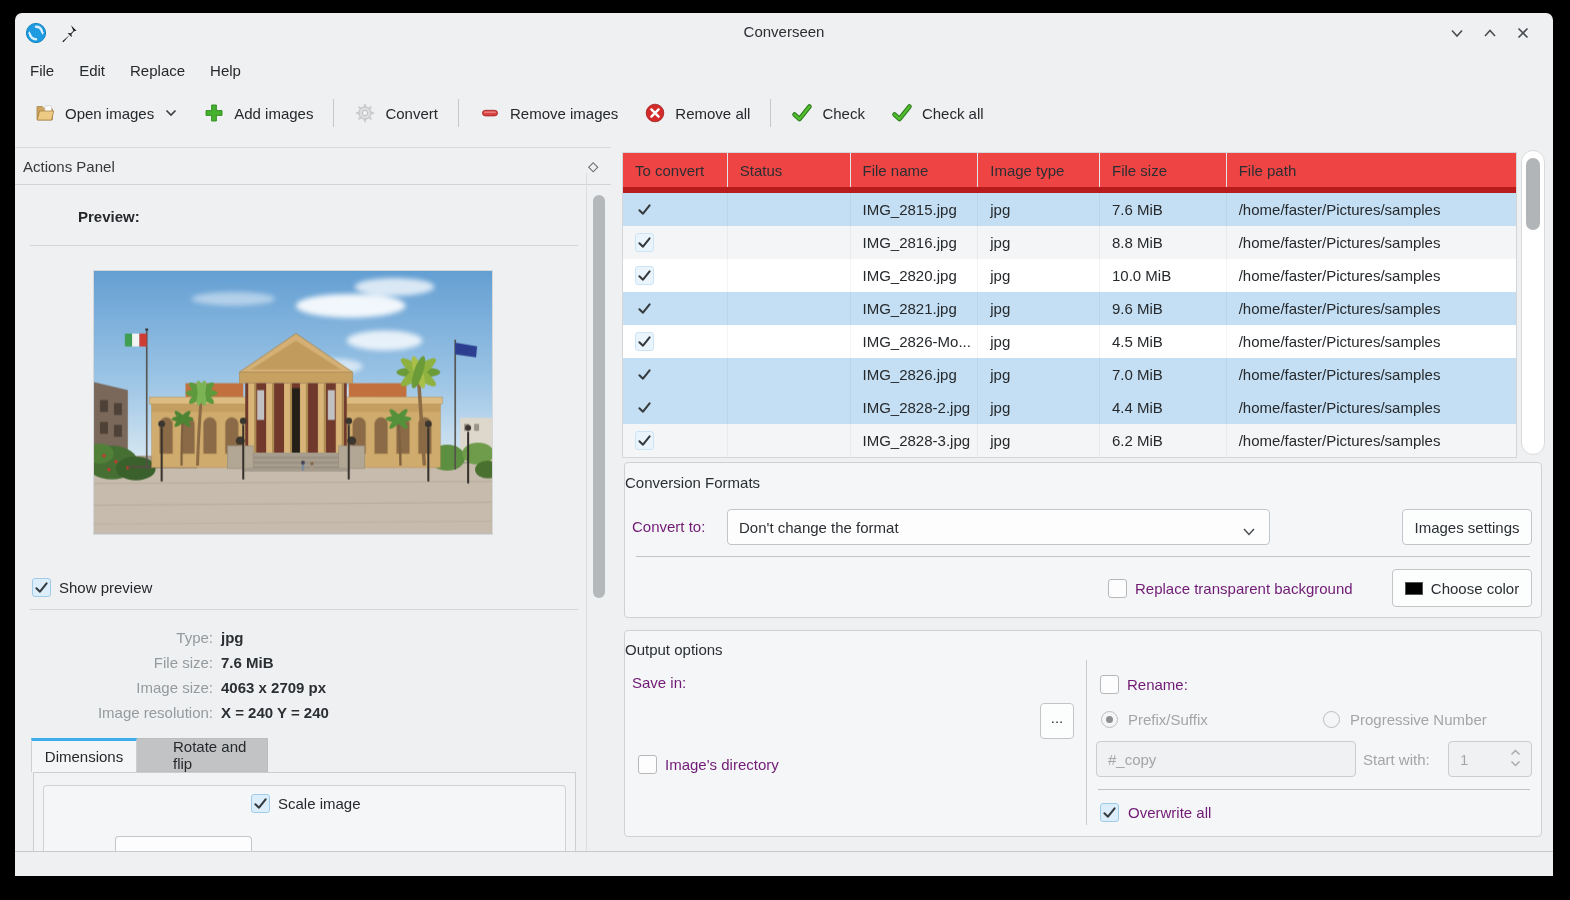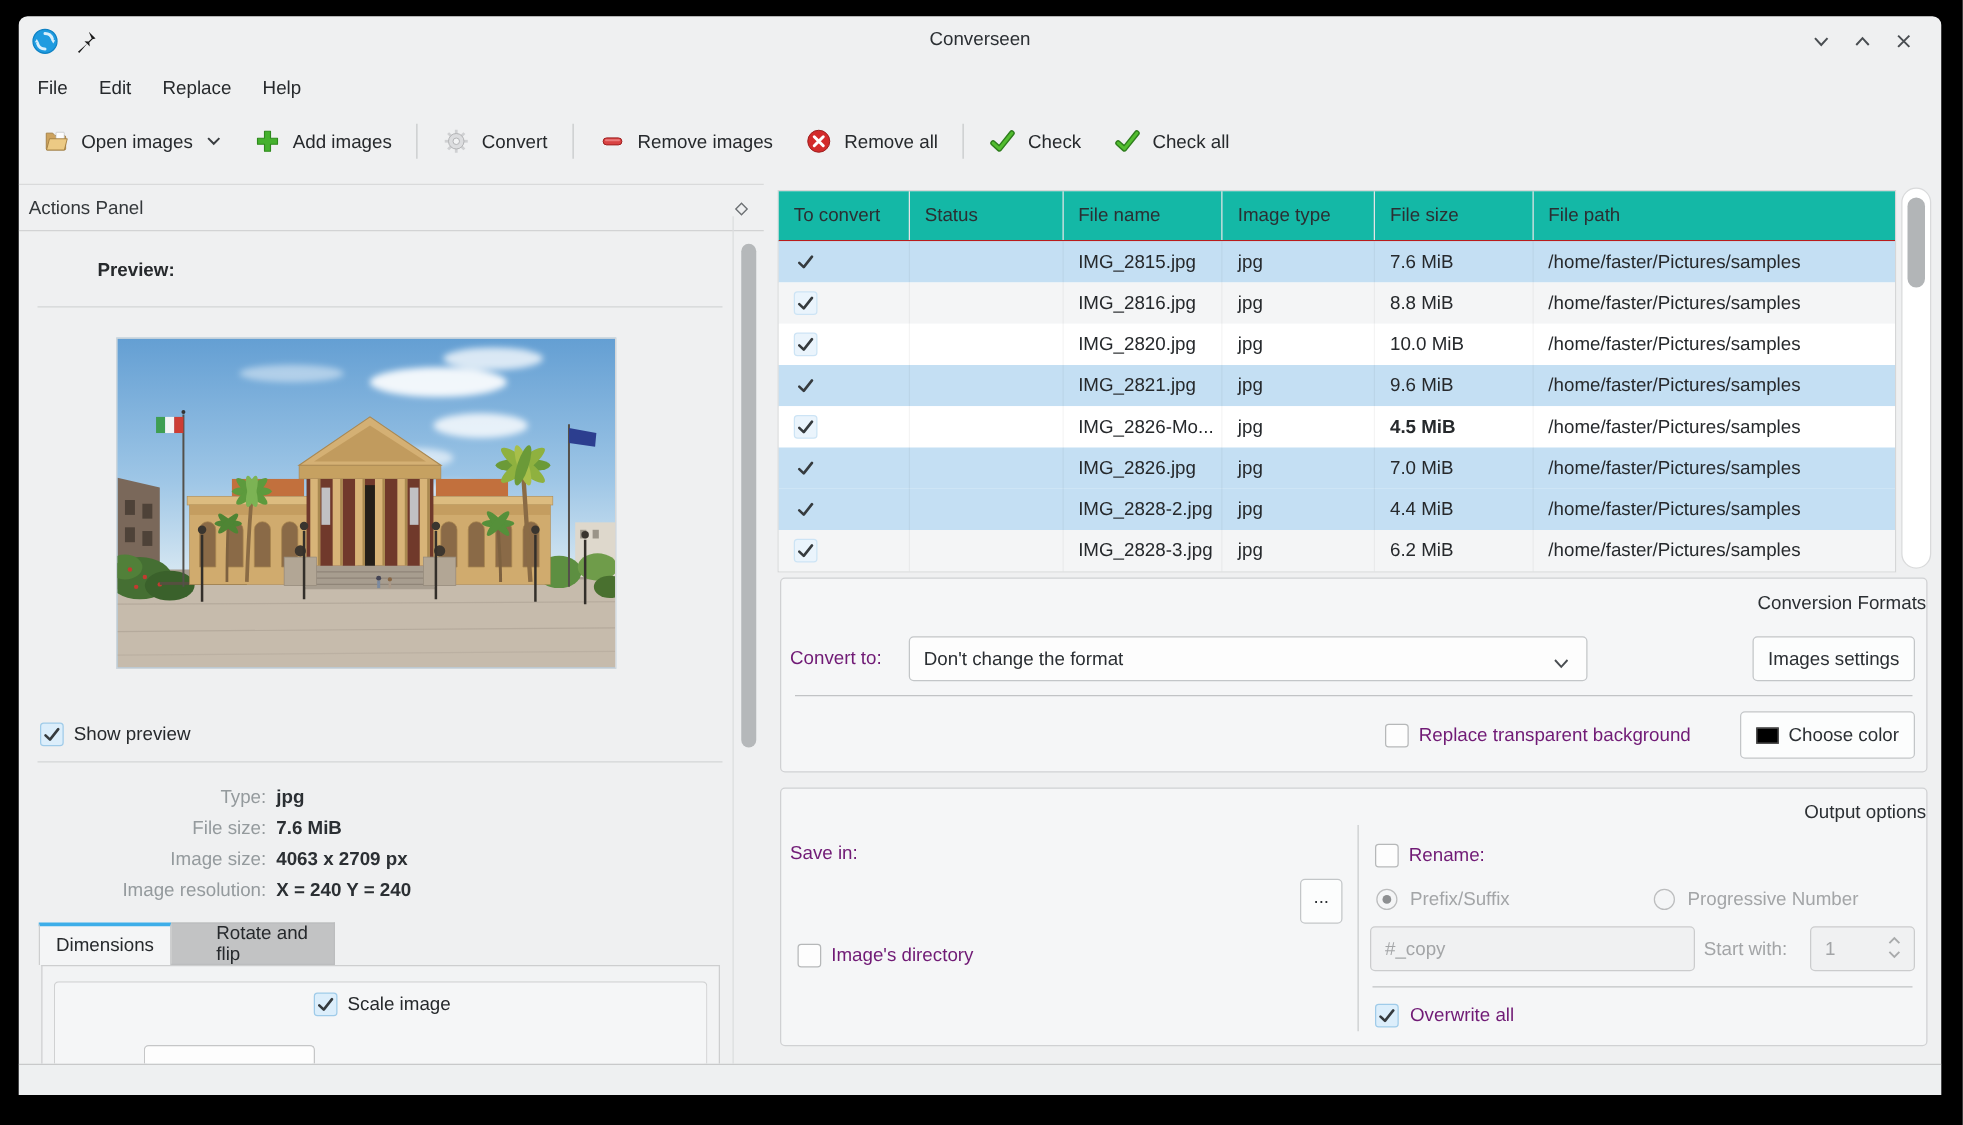--- a/index.html
+++ b/index.html
@@ -59,40 +59,40 @@
   .inner-group { position:absolute; left:28px; top:772px; width:523px; height:66px;
     border:1px solid #d0d1d2; border-radius:4px 4px 0 0; border-bottom:none; background:#f5f6f7; }
   .partial-input { position:absolute; left:100px; top:823px; width:137px; height:15px;
     background:#fdfdfd; border:1px solid #c5c6c7; border-bottom:none; border-radius:4px 4px 0 0; }
   .dock-scroll-thumb { position:absolute; left:578px; top:182px; width:12px; height:403px;
     background:#b5b8ba; border-radius:6px; }
   .dock-scroll-track { position:absolute; left:571px; top:160px; width:1px; height:678px; background:#dcddde; }
 
   
   .table { position:absolute; left:607px; top:139px; width:895px; border:1px solid #d5d6d7; background:#fff; }
-  .thead { display:flex; height:40px; background:#14b8a6; border-bottom:1px solid #b91c1c; }
+  .thead { display:flex; height:40px; background:#ef4444; border-bottom:6px solid #b91c1c; }
   .th { display:flex; align-items:center; padding-left:12px; border-right:1px solid #e3e4e5; color:#2b2f33; }
   .th:last-child { border-right:none; }
   .trow { display:flex; height:33px; background:#fff; }
   .trow.alt { background:#f4f5f6; }
   .trow.sel { background:#c4dff3; }
   .td { display:flex; align-items:center; padding-left:12px; border-right:1px solid rgba(0,0,0,0.045);
     white-space:nowrap; overflow:hidden; }
   .td:last-child { border-right:none; }
   .row-checkbox { width:19px; height:19px; border-radius:3px; border:1px solid transparent; }
   .trow:not(.sel) .row-checkbox { background:#eaf4fc; border-color:#cde4f5; }
   .row-checkbox svg { width:17px; height:17px; display:block; }
   .tscroll { position:absolute; left:1506px; top:137px; width:24px; height:305px;
     border:1px solid #d9dadb; border-radius:12px; background:#fff; }
   .tscroll-thumb { position:absolute; left:1511px; top:145px; width:14px; height:72px;
     background:#b2b5b7; border-radius:7px; }
 
   
   .group { position:absolute; border:1px solid #d0d1d3; border-radius:4px; background:#f5f6f7; }
-  .group-title { position:absolute; left:0; right:0; text-align:right; color:#2b2f33; }
+  .group-title { position:absolute; left:0; right:0; text-align:left; color:#2b2f33; }
   .gbtn { position:absolute; background:#fcfdfd; border:1px solid #c3c6c8; border-radius:4px;
     display:flex; align-items:center; justify-content:center; color:#2b2f33; }
   .field { position:absolute; background:#fdfdfd; border:1px solid #c3c6c8; border-radius:4px;
     display:flex; align-items:center; padding-left:11px; color:#2b2f33; white-space:nowrap; }
   .field.disabled { background:#f0f1f2; border-color:#cbcccd; color:#a3a5a7; }
   .combo-chevron { position:absolute; right:13px; top:13px; }
   .vline { position:absolute; width:1px; background:#c9cbcd; }
   .glabel { position:absolute; color:#701a75; }
   .glabel.dim { color:#a3a5a7; }
   .swatch { width:18px; height:13px; margin-right:8px; border:1px solid #555; }
@@ -524,21 +524,21 @@
           <div class="td" style="width: 105px;">
             <div class="row-checkbox">
               <svg viewBox="0 0 18 18">
                 <path d="M3.6 9.8 L7.4 13.4 L14.4 4.6" fill="none" stroke="#363b3e" stroke-width="2.2" stroke-linecap="round" stroke-linejoin="round"></path>
               </svg>
             </div>
           </div>
           <div class="td" style="width: 123px;"></div>
           <div class="td" style="width: 128px;">IMG_2826-Mo...</div>
           <div class="td" style="width: 122px;">jpg</div>
-          <div class="td" style="width: 127px; font-weight: bold;">4.5 MiB</div>
+          <div class="td" style="width: 127px;">4.5 MiB</div>
           <div class="td" style="width: 290px;">/home/faster/Pictures/samples</div>
         </div>
         <div class="trow sel">
           <div class="td" style="width: 105px;">
             <div class="row-checkbox">
               <svg viewBox="0 0 18 18">
                 <path d="M3.6 9.8 L7.4 13.4 L14.4 4.6" fill="none" stroke="#363b3e" stroke-width="2.2" stroke-linecap="round" stroke-linejoin="round"></path>
               </svg>
             </div>
           </div>

